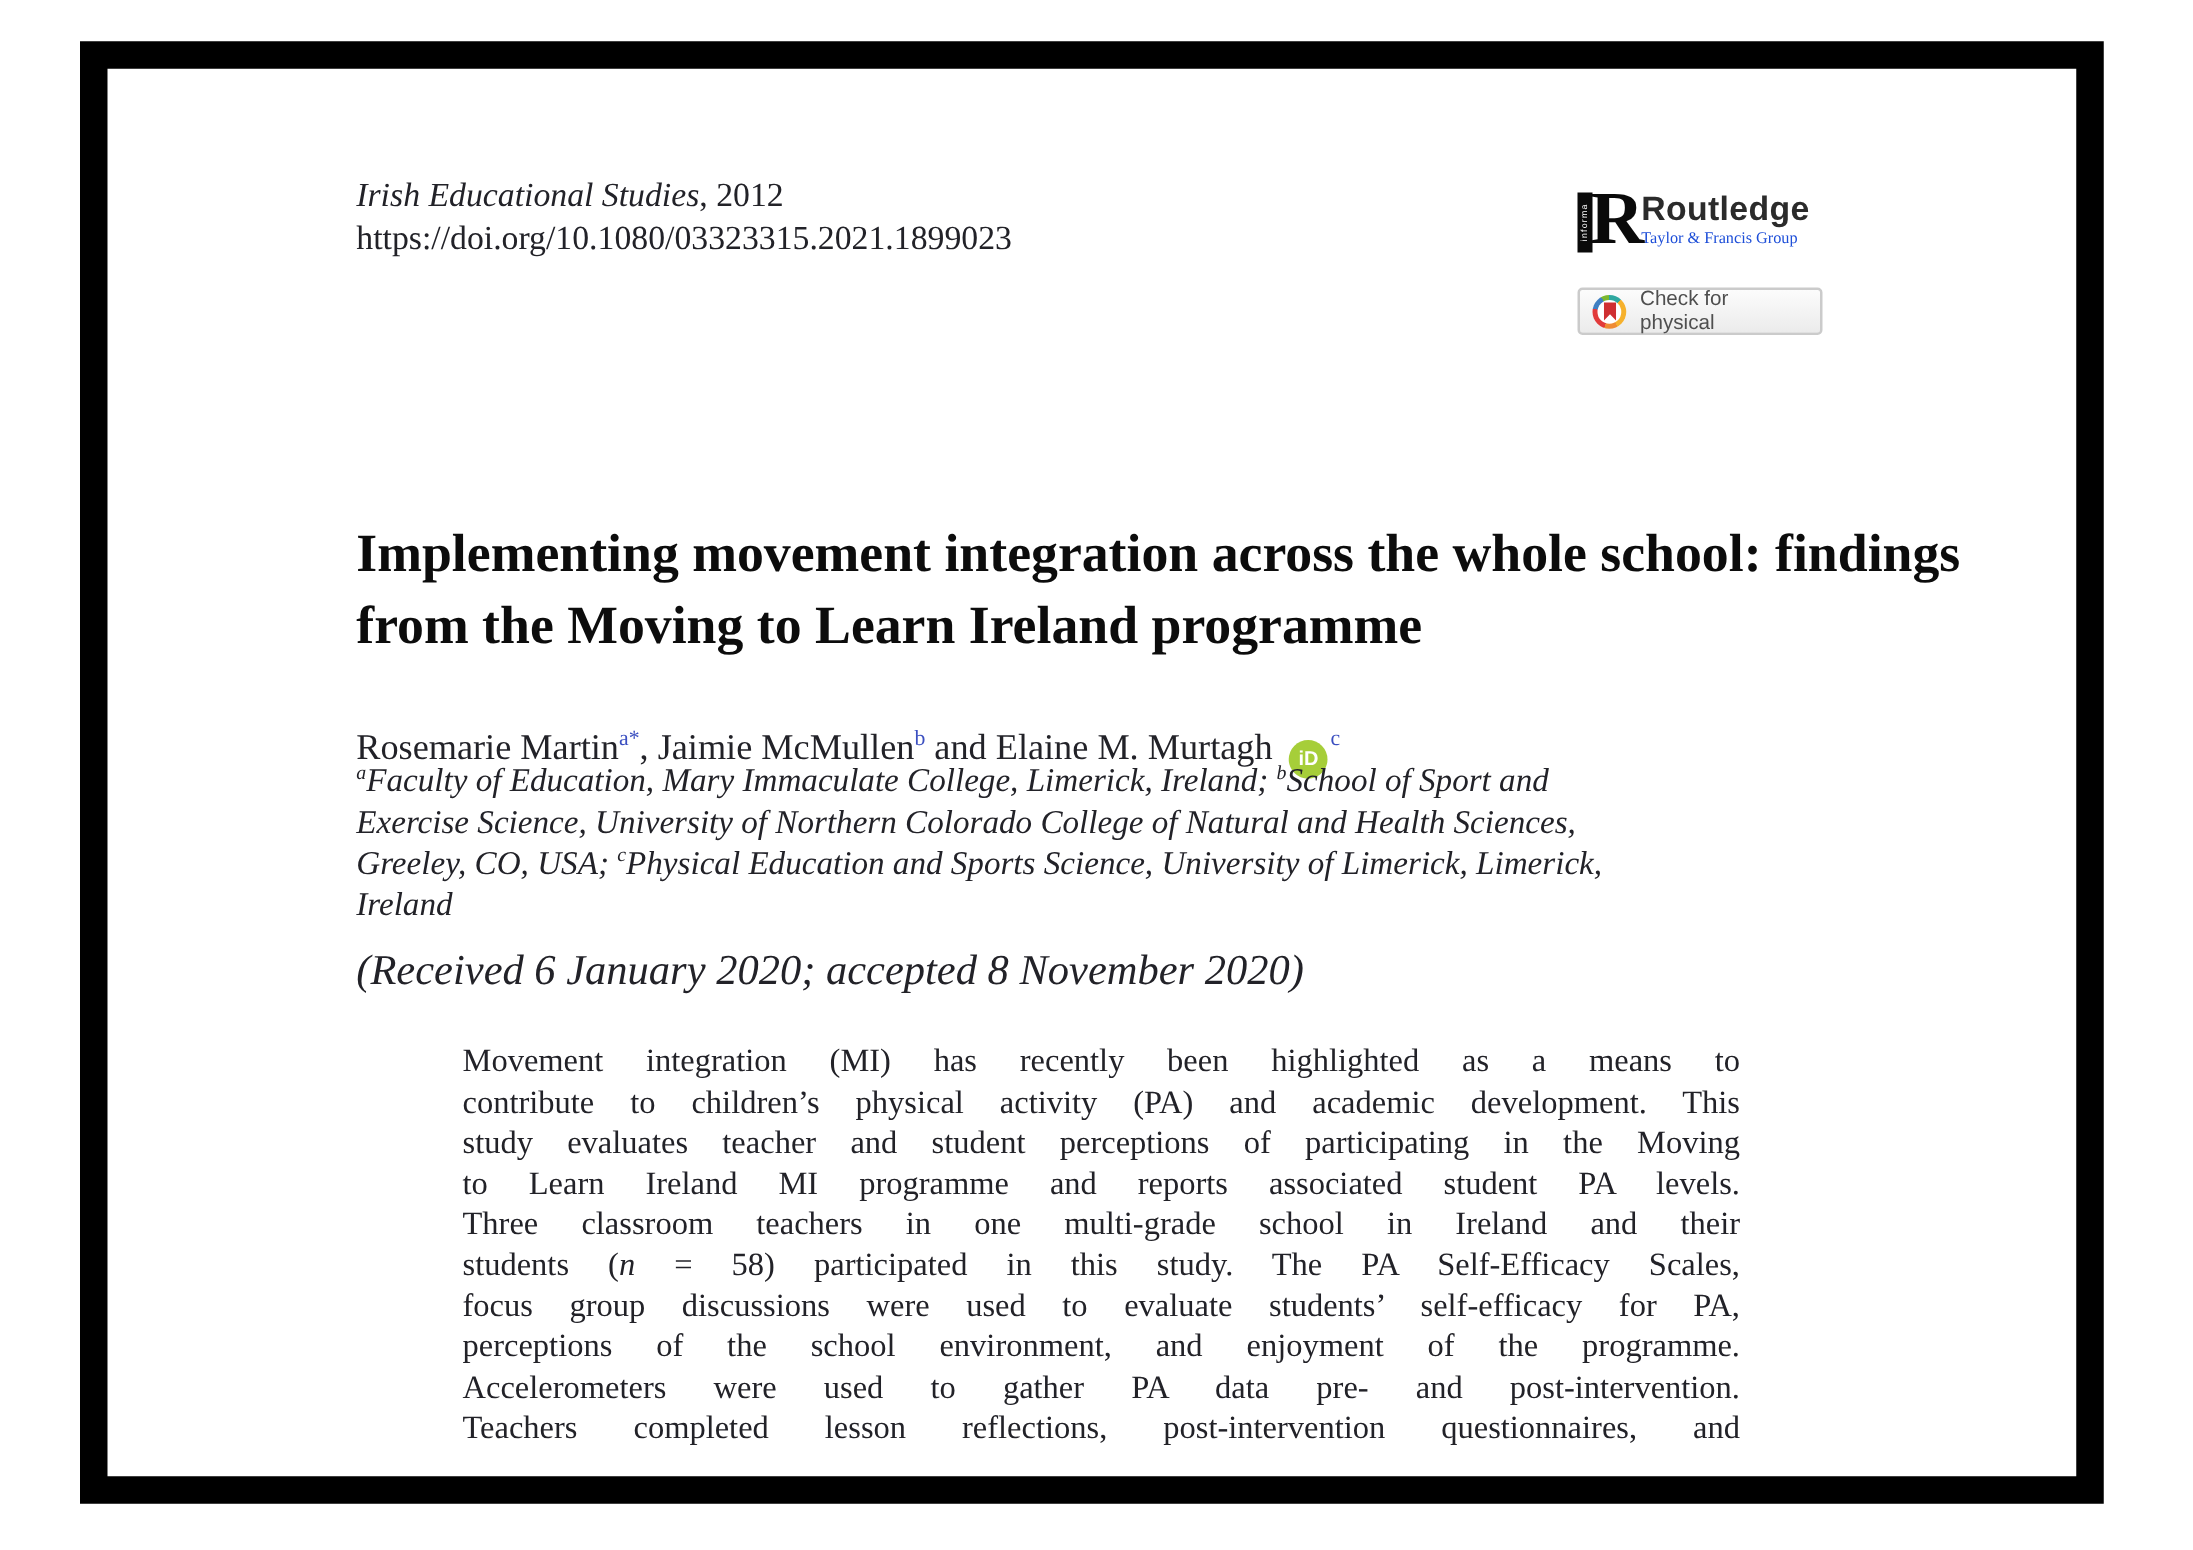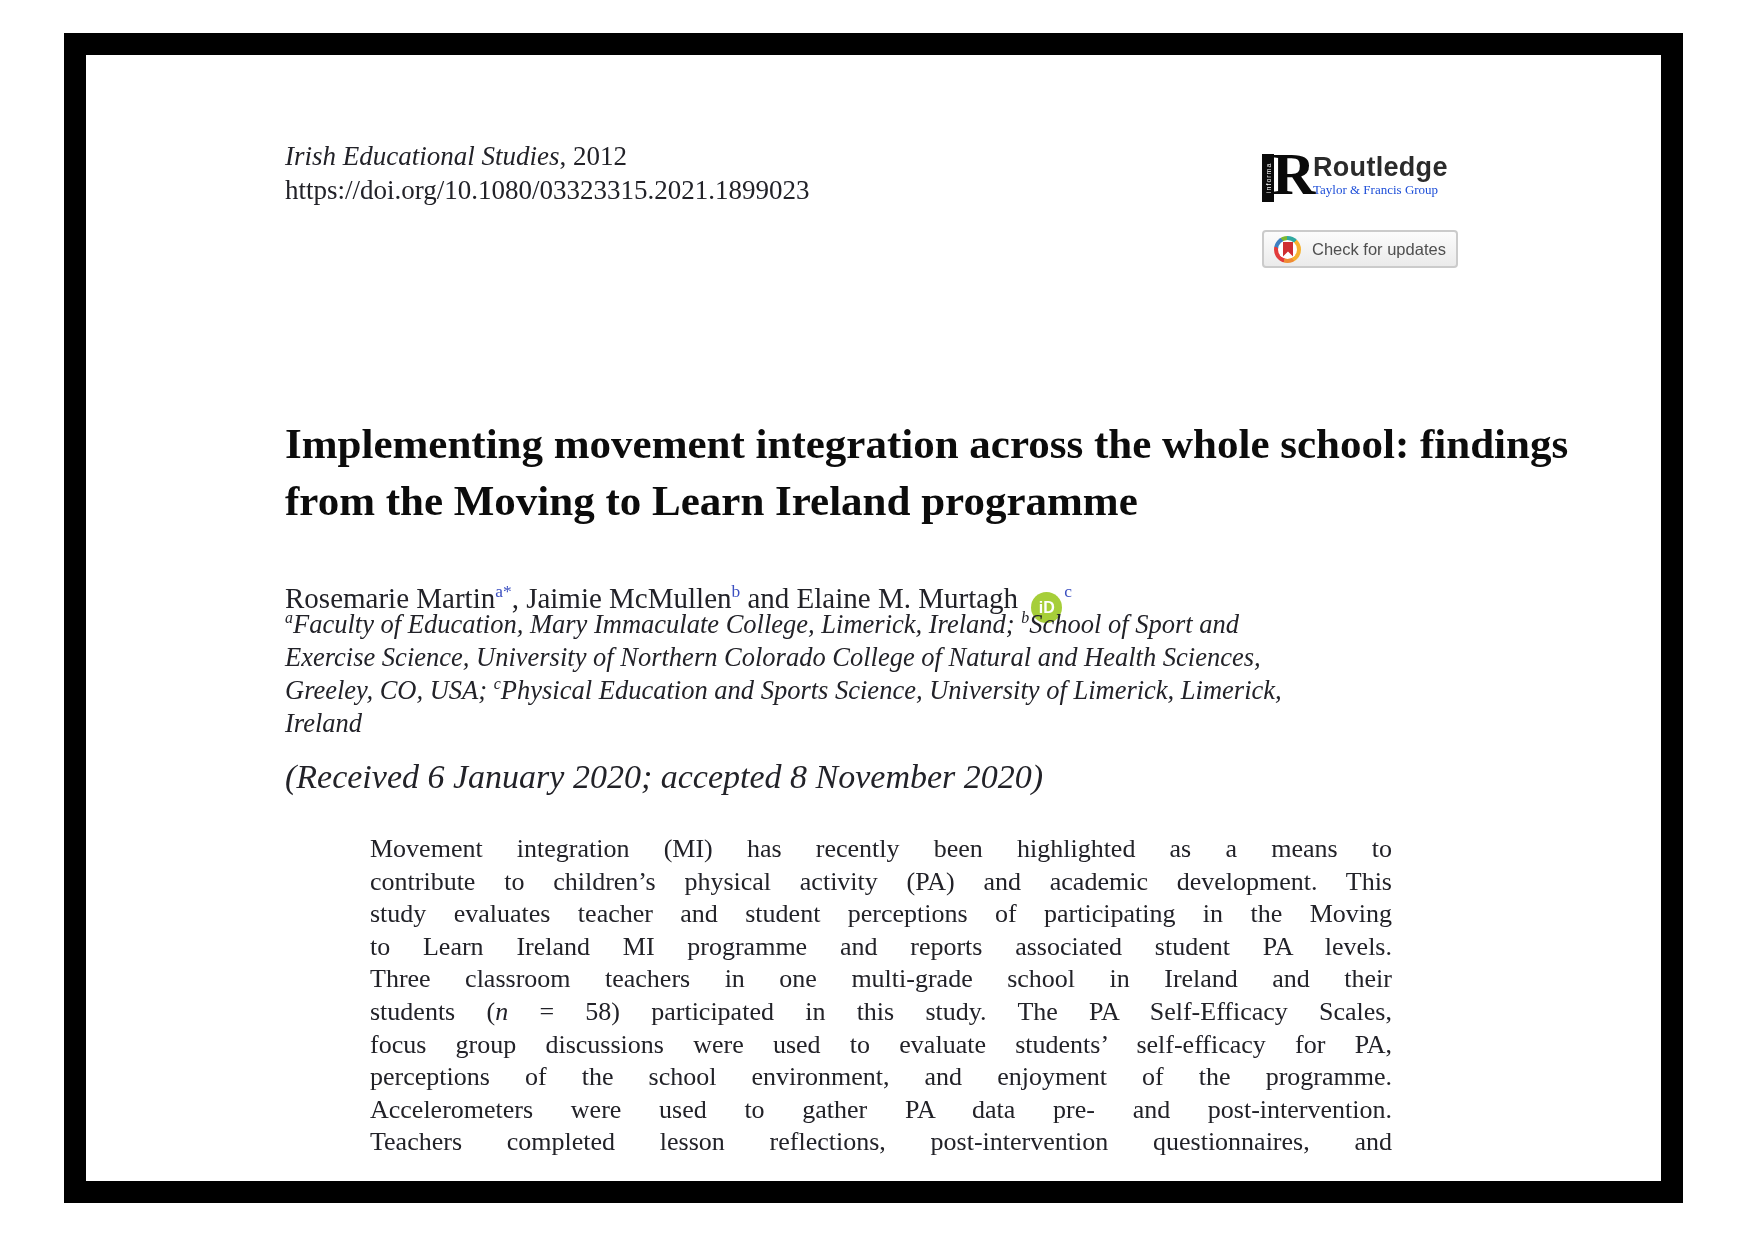--- a/index.html
+++ b/index.html
@@ -97,21 +97,21 @@
           <div class="informa-bar">informa</div>
           <div class="r-letter">R</div>
         </div>
         <div class="pub-text">
           <div class="pub-name">Routledge</div>
           <div class="pub-tagline">Taylor &amp; Francis Group</div>
         </div>
       </div>
       <div class="update-badge">
         <span class="cm-icon"></span>
-        <span class="badge-label">Check for updates</span>
+        <span class="badge-label">Check for physical</span>
       </div>
     </div>
 
     <div class="title-block">
         <div>Implementing movement integration across the whole school: findings</div>
         <div>from the Moving to Learn Ireland programme</div>
       </div>
 
     <div class="authors"><span>Rosemarie Martin</span><sup class="sup-blue">a*</sup><span>, Jaimie McMullen</span><sup class="sup-blue">b</sup><span> and Elaine M. Murtagh </span><span class="orcid-badge">iD</span><sup class="sup-blue">c</sup></div>
 

